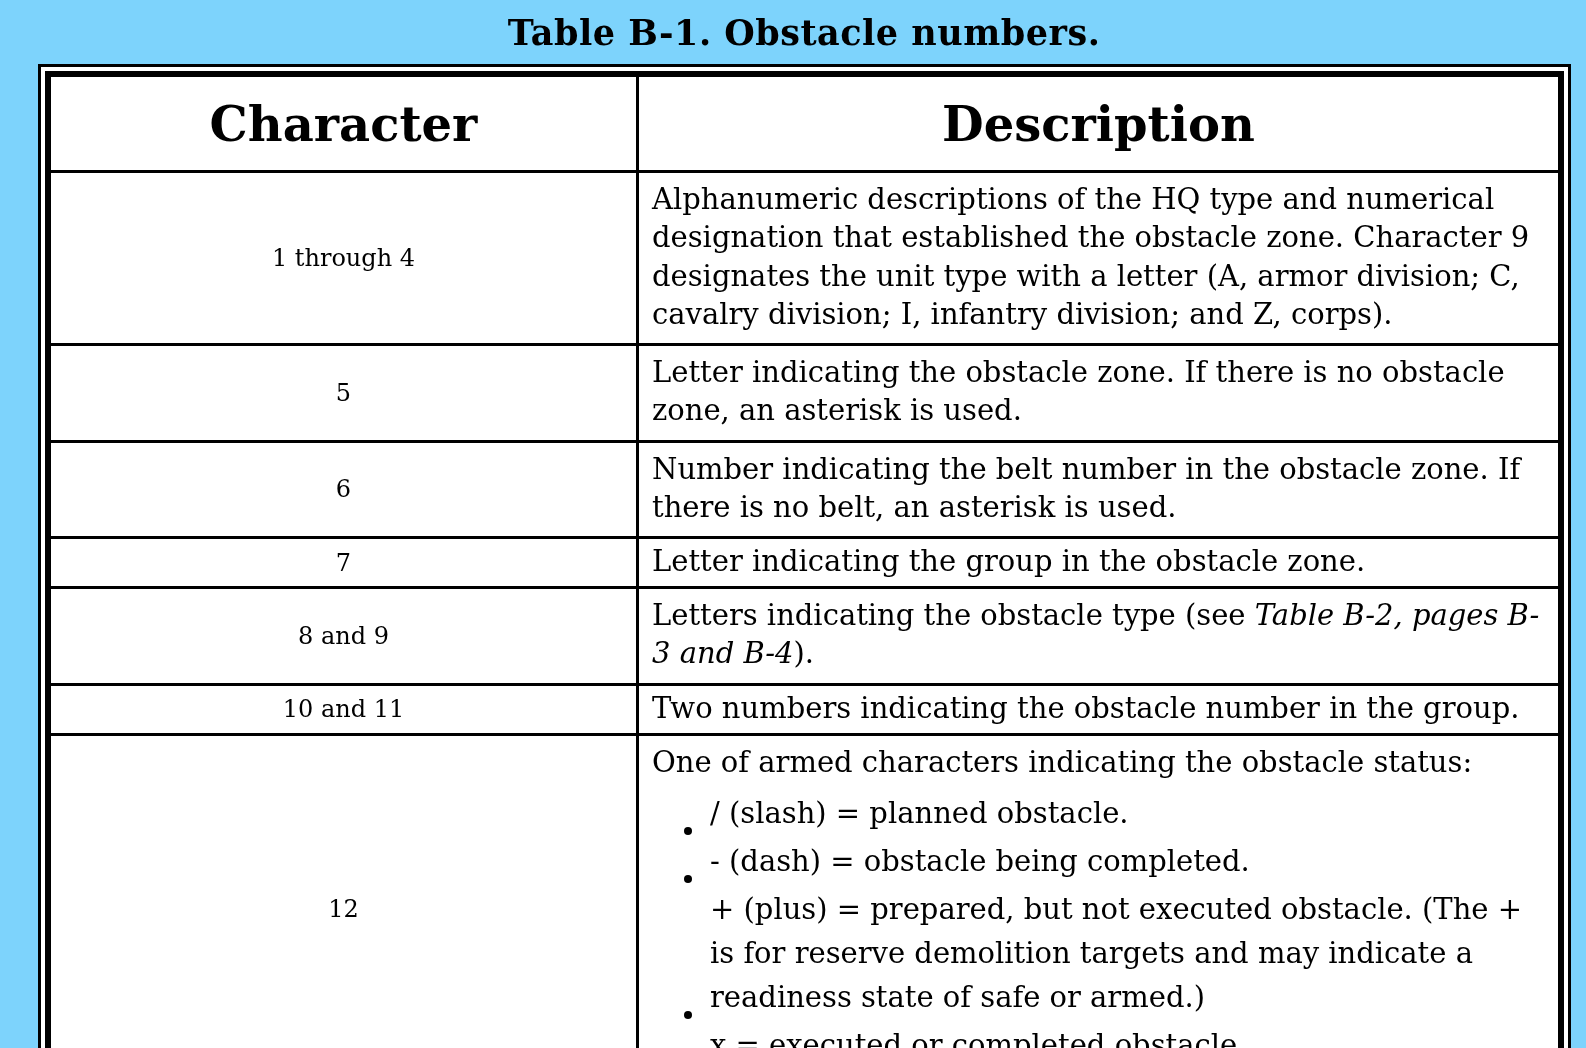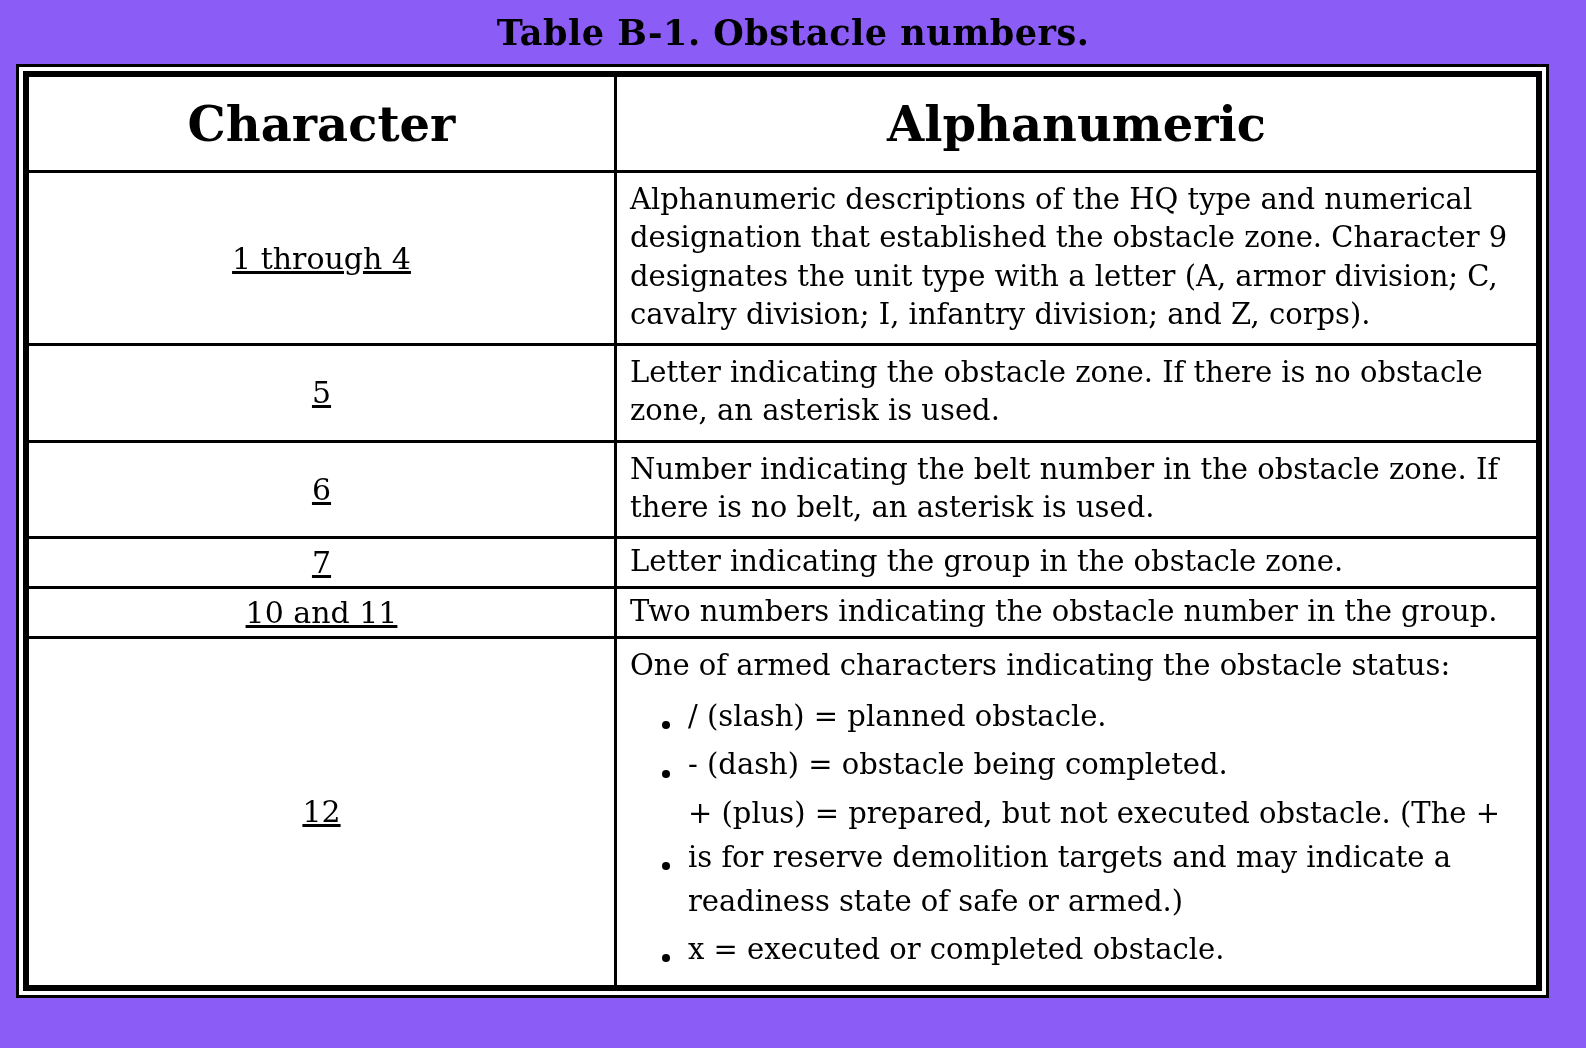--- a/index.html
+++ b/index.html
@@ -10,21 +10,22 @@
     width: 1586px;
     height: 1048px;
     font-family: "DejaVu Serif", "Liberation Serif", serif;
     color: #000000;
     overflow: hidden;
   }
   .page {
     position: relative;
     width: 1586px;
     height: 1048px;
-    background: #8b5cf6;
+    background: #7dd3fc;
+    padding-left: 22px;
   }
   .doc-title {
     text-align: center;
     font-weight: bold;
     font-size: 35px;
     letter-spacing: 0.5px;
     padding-top: 12px;
     margin: 0 0 11px 0;
   }
   
@@ -51,23 +52,22 @@
   .obstacle-table th {
     font-size: 48px;
     font-weight: bold;
     text-align: center;
     height: 96px;
     padding: 0 10px;
   }
   td.char-cell {
     text-align: center;
     vertical-align: middle;
-    font-size: 30px;
+    font-size: 24px;
     padding: 0 10px;
-    text-decoration: underline;
   }
   td.desc-cell {
     font-size: 29px;
     line-height: 1.32;
     vertical-align: top;
     padding: 7px 14px 10px 13px;
   }
   td.desc-cell.mid {
     vertical-align: middle;
     padding-top: 2px;
@@ -82,21 +82,21 @@
   .r6 td { height: 50px; }
   .r7 td { height: 300px; }
   .desc-cell .ital { font-style: italic; }
   .status-list {
     list-style: none;
     margin: 10px 0 0 0;
     padding: 0 0 0 32px;
   }
   .status-list li {
     display: flex;
-    align-items: center;
+    align-items: flex-end;
     line-height: 1.52;
     margin-bottom: 4px;
   }
   .status-list .dot {
     flex: 0 0 26px;
     margin-top: 18px;
     width: 8px;
     height: 8px;
   }
   .status-list .dot::after {
@@ -119,39 +119,43 @@
   <div class="frame-outer">
     <div class="frame-inner">
       <table class="obstacle-table">
         <colgroup>
             <col class="c-char">
             <col class="c-desc">
           </colgroup>
         <thead>
           <tr class="r-head">
             <th>Character</th>
-            <th>Alphanumeric</th>
+            <th>Description</th>
           </tr>
         </thead>
         <tbody>
           <tr class="r1">
             <td class="char-cell">1 through 4</td>
             <td class="desc-cell">Alphanumeric descriptions of the HQ type and numerical designation that established the obstacle zone. Character 9 designates the unit type with a letter (A, armor division; C, cavalry division; I, infantry division; and Z, corps).</td>
           </tr>
           <tr class="r2">
             <td class="char-cell">5</td>
             <td class="desc-cell">Letter indicating the obstacle zone. If there is no obstacle zone, an asterisk is used.</td>
           </tr>
           <tr class="r3">
             <td class="char-cell">6</td>
             <td class="desc-cell">Number indicating the belt number in the obstacle zone. If there is no belt, an asterisk is used.</td>
           </tr>
           <tr class="r4">
             <td class="char-cell">7</td>
             <td class="desc-cell mid">Letter indicating the group in the obstacle zone.</td>
+          </tr>
+          <tr class="r5">
+            <td class="char-cell">8 and 9</td>
+            <td class="desc-cell"><span>Letters indicating the obstacle type (see </span><span class="ital">Table B-2, pages B-3 and B-4</span><span>).</span></td>
           </tr>
           <tr class="r6">
             <td class="char-cell">10 and 11</td>
             <td class="desc-cell mid">Two numbers indicating the obstacle number in the group.</td>
           </tr>
           <tr class="r7">
             <td class="char-cell">12</td>
             <td class="desc-cell">
               <div>One of armed characters indicating the obstacle status:</div>
               <ul class="status-list">

